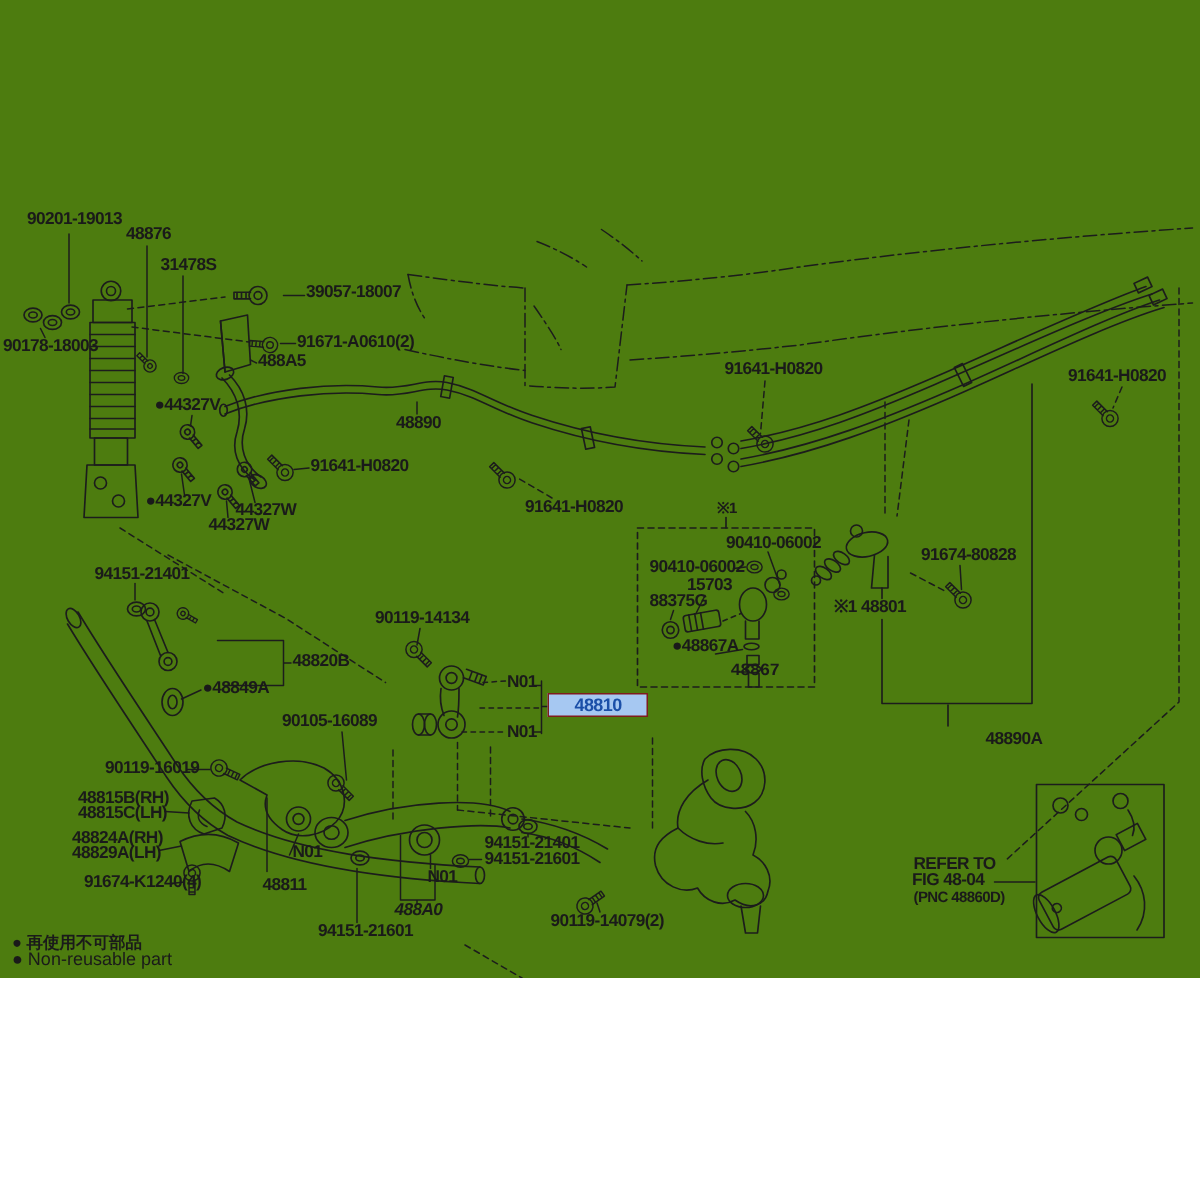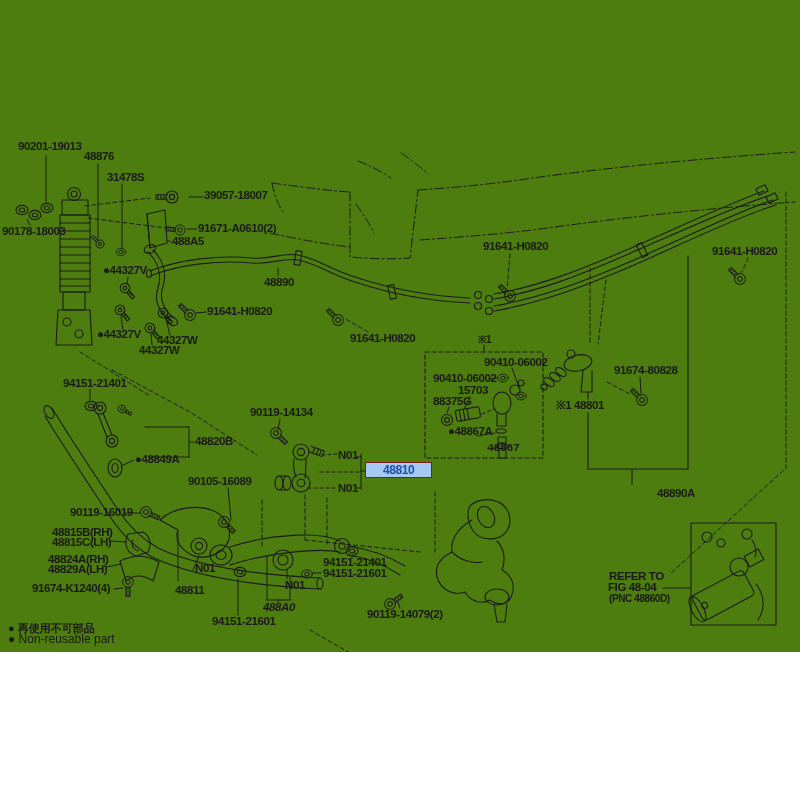--- a/index.html
+++ b/index.html
@@ -336,21 +336,21 @@
       <div class="label" style="left: 135px; top: 454px;">●48849A</div>
       <div class="label" style="left: 188px; top: 476px;">90105-16089</div>
       <div class="label" style="left: 338px; top: 450px;">N01</div>
       <div class="label hl" style="left: 365px; top: 462px;">48810</div>
       <div class="label" style="left: 338px; top: 483px;">N01</div>
       <div class="label" style="left: 70px; top: 507px;">90119-16019</div>
       <div class="label" style="left: 52px; top: 527px;">48815B(RH)</div>
       <div class="label" style="left: 52px; top: 537px;">48815C(LH)</div>
       <div class="label" style="left: 48px; top: 554px;">48824A(RH)</div>
       <div class="label" style="left: 48px; top: 564px;">48829A(LH)</div>
-      <div class="label" style="left: 32px; top: 583px;">91674-K1240(4)</div>
+      <div class="label" style="left: 56px; top: 583px;">91674-K1240(4)</div>
       <div class="label" style="left: 195px; top: 563px;">N01</div>
       <div class="label" style="left: 175px; top: 585px;">48811</div>
       <div class="label" style="left: 212px; top: 616px;">94151-21601</div>
       <div class="label" style="left: 263px; top: 602px; font-style: italic;">488A0</div>
       <div class="label" style="left: 285px; top: 580px;">N01</div>
       <div class="label" style="left: 323px; top: 557px;">94151-21401</div>
       <div class="label" style="left: 323px; top: 568px;">94151-21601</div>
       <div class="label" style="left: 367px; top: 609px;">90119-14079(2)</div>
       <div class="label sm" style="left: 478px; top: 335px;">※1</div>
       <div class="label" style="left: 484px; top: 357px;">90410-06002</div>

